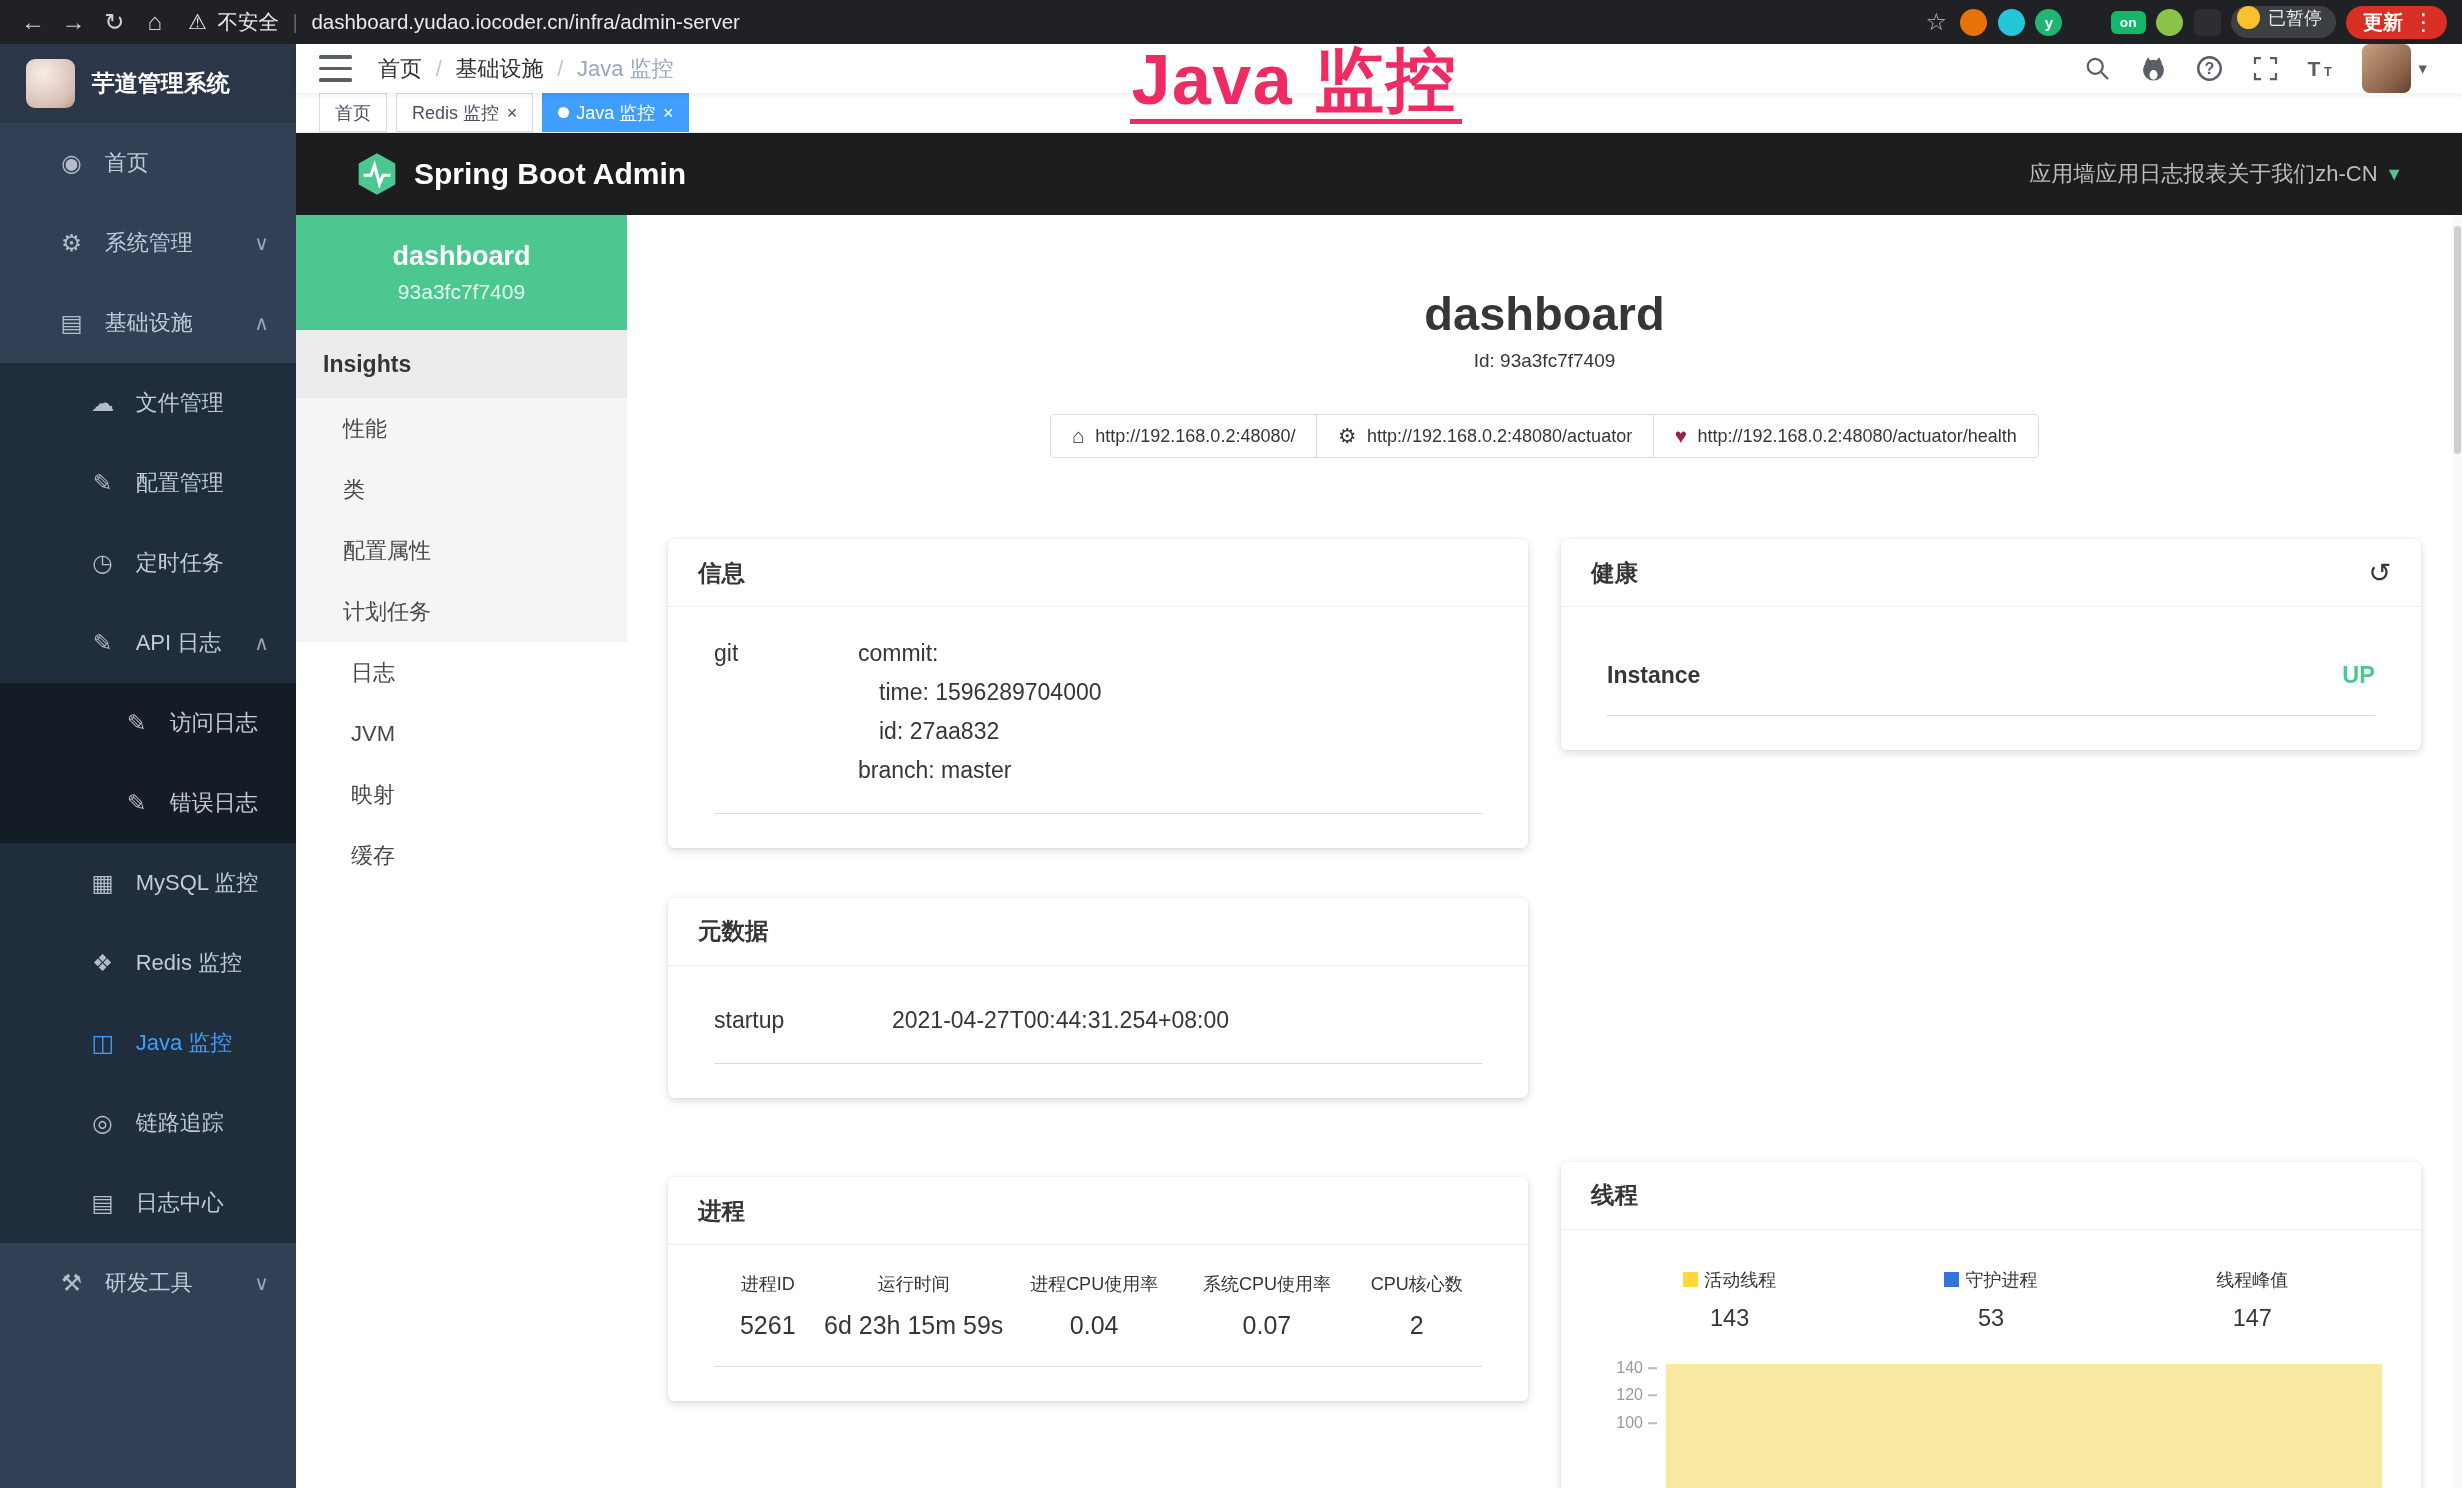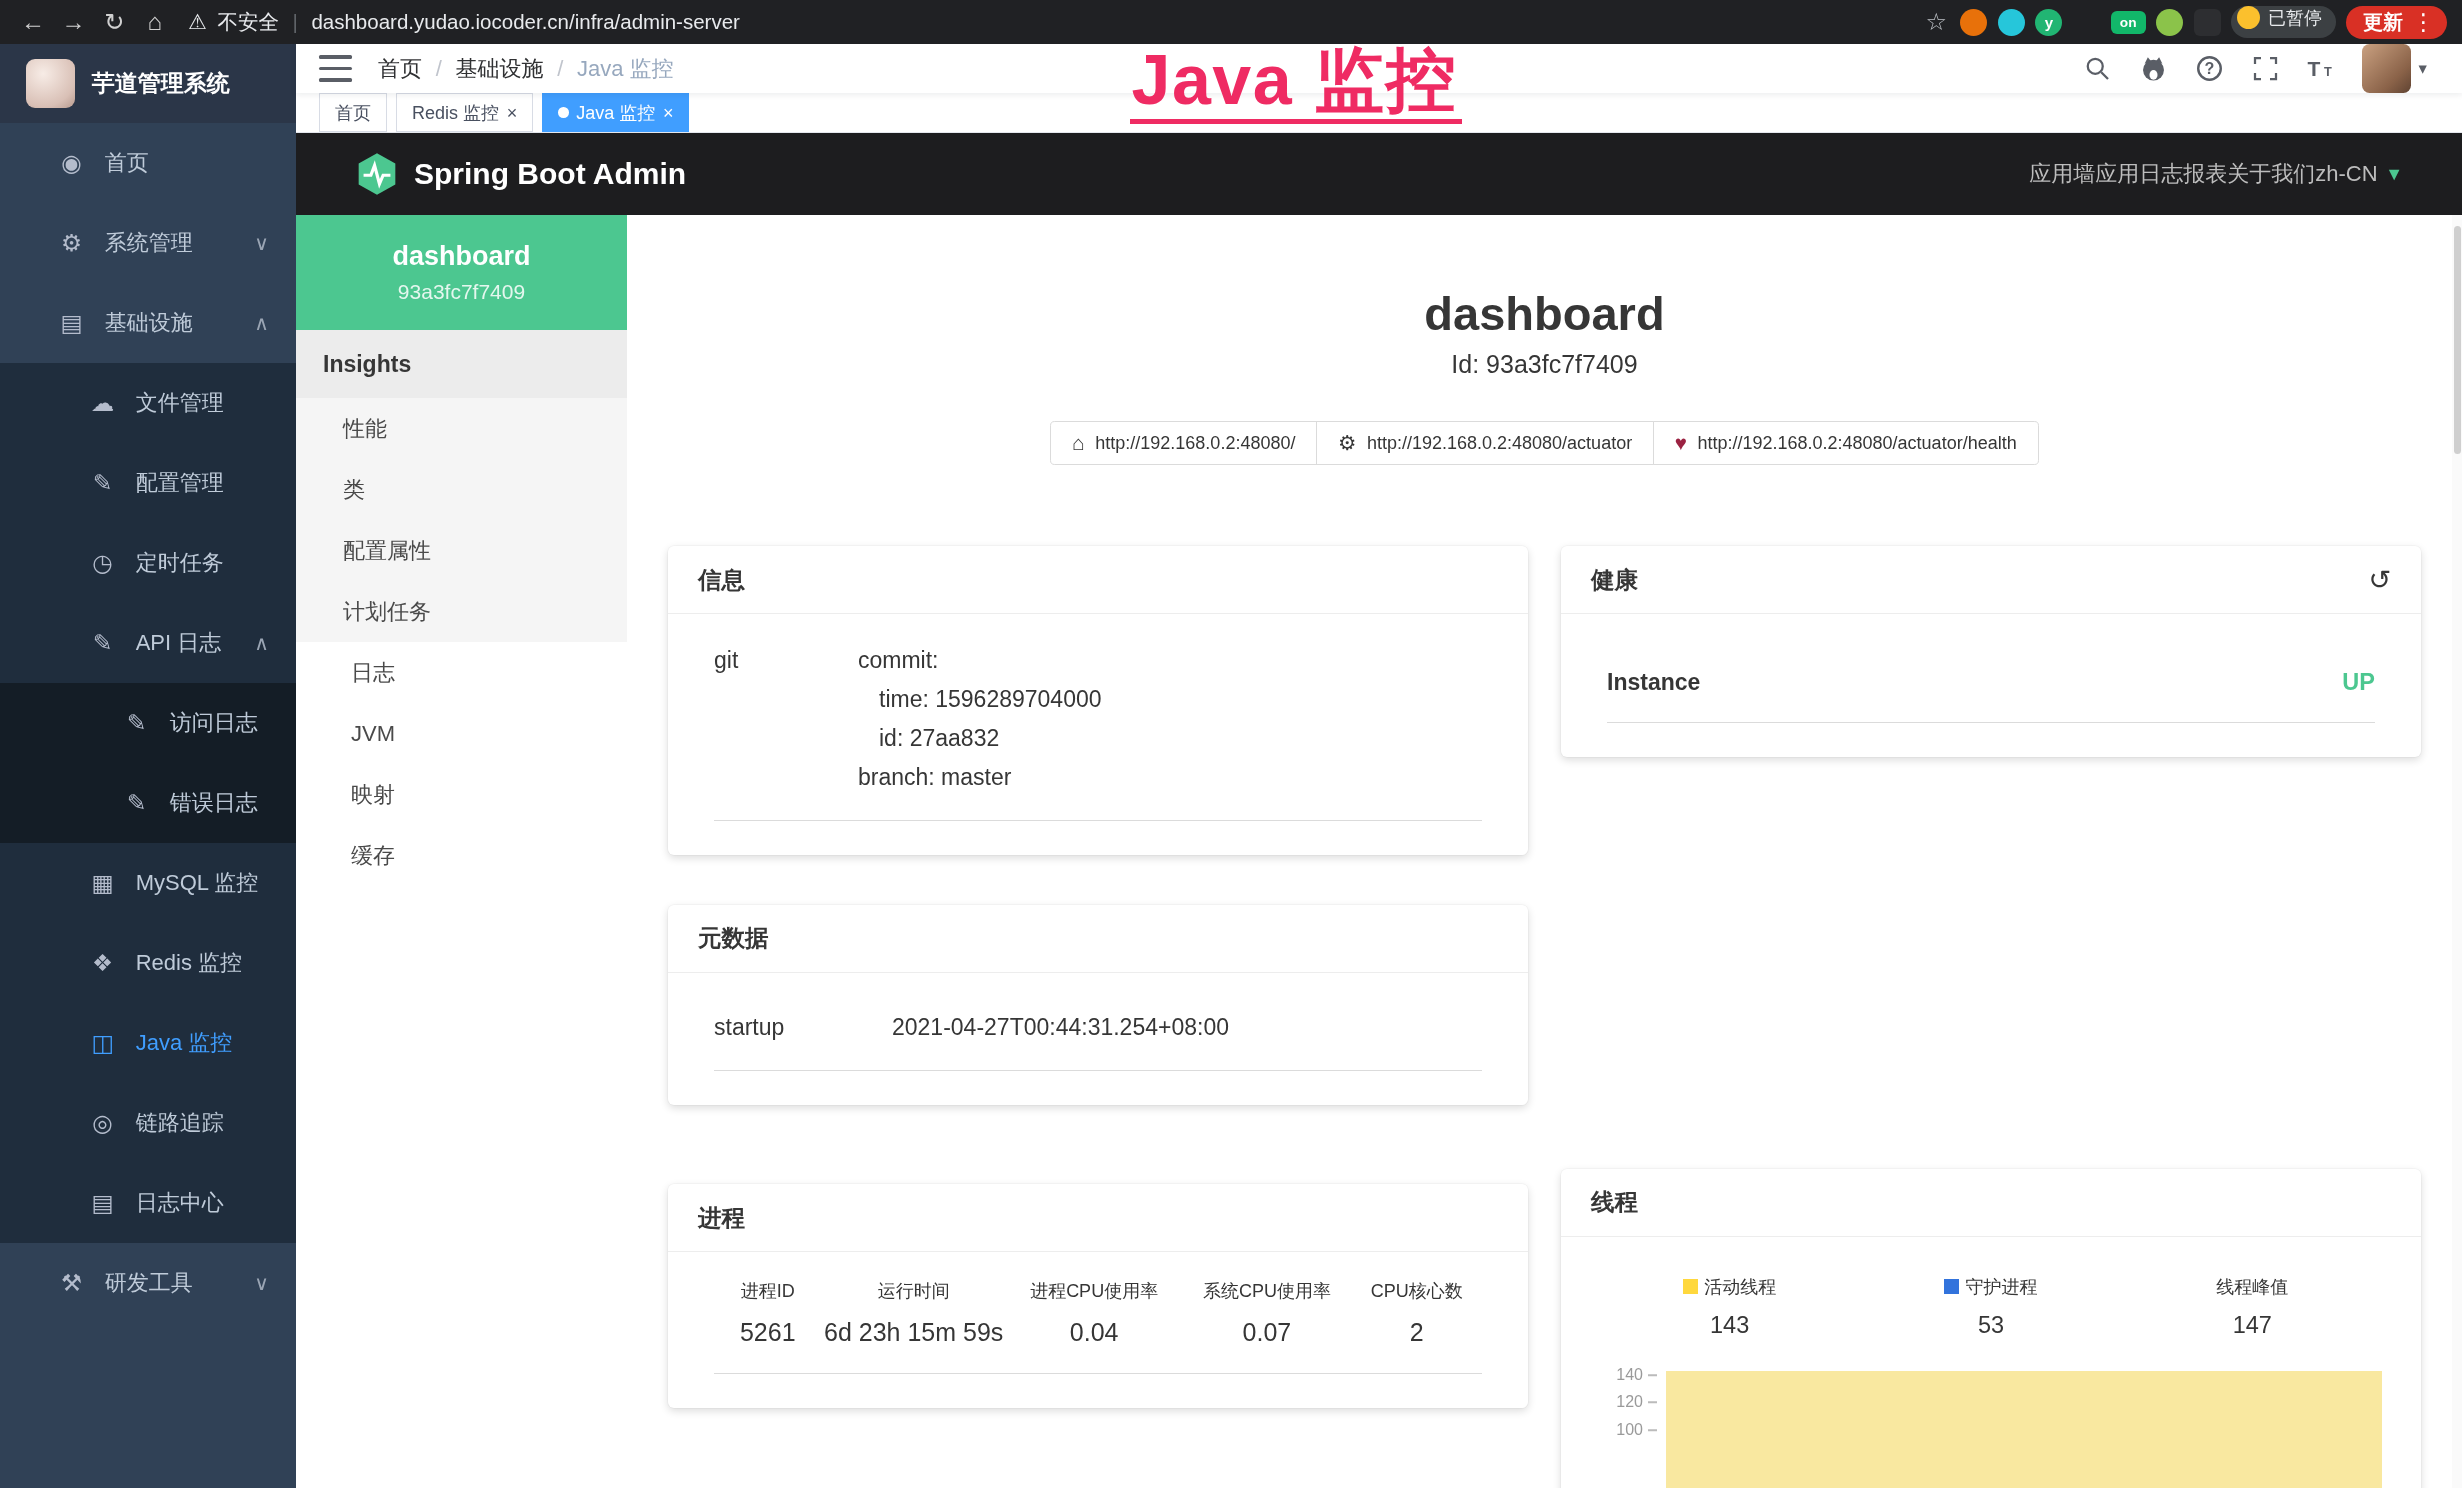--- a/index.html
+++ b/index.html
@@ -109,21 +109,21 @@
   .side-section { height:68px; background:#ececec; display:flex; align-items:center; padding:0 27px;
                   font-size:23px; font-weight:bold; color:#363636; }
   .side-item { height:61px; display:flex; align-items:center; font-size:22px; color:#4a4a4a; cursor:pointer; }
   .side-item.inset { background:#f5f5f5; padding-left:47px; }
   .side-item.inset.active { background:#4cc790; color:#fff; }
   .side-item.root { background:#fff; padding-left:27px;margin-left:28px; }
 
   
   .sba-main { flex:1; min-width:0; background:#fff; position:relative; overflow:hidden; }
   .main-title { margin-top:71px; text-align:center; font-size:47px; font-weight:bold; color:#363636; }
-  .main-id { margin-top:9px; text-align:center; font-size:25px; color:#363636; }
+  .main-id { margin-top:9px; text-align:center; font-size:19px; color:#363636; }
   .links-row { margin-top:42px; display:flex; justify-content:center; }
   .link-btn { height:44px; display:flex; align-items:center; gap:10.6px; padding:0 21px;
               border:1.5px solid #dbdbdb; background:#fff; font-size:18px; color:#363636;
               margin-left:-1.5px; cursor:pointer; white-space:nowrap; }
   .link-btn:first-child { margin-left:0; border-radius:4.6px 0 0 4.6px; }
   .link-btn:last-child { border-radius:0 4.6px 4.6px 0; }
   .lb-ico { font-size:20.5px; color:#363636; }
   .lb-ico.heart { color:#9b2242; }
 
   .cards { display:flex; gap:33px; padding:0 41px; margin-top:81px; align-items:flex-start; }

